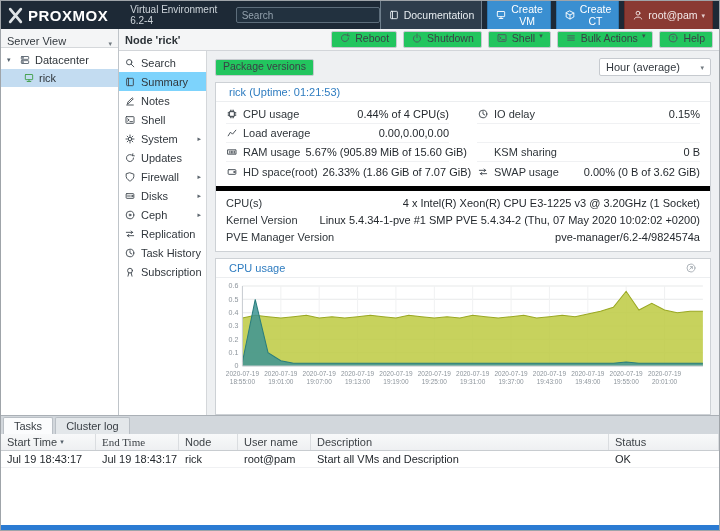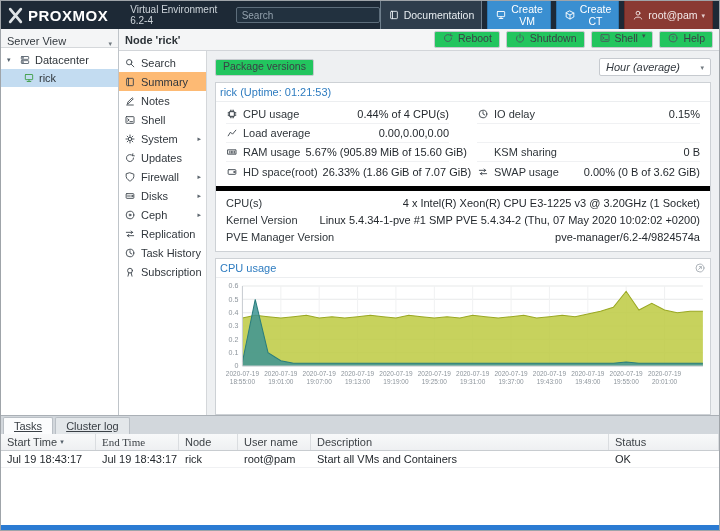--- a/index.html
+++ b/index.html
@@ -43,31 +43,31 @@
   .node-header{height:22px;flex:0 0 22px;background:#f4f5f6;border-bottom:1px solid #d2d5d9;
     display:flex;align-items:center;padding:0 6px;}
   .node-title{font-weight:bold;color:#2c3237;}
   .node-toolbar{margin-left:auto;display:flex;gap:6px;}
   .btn{display:inline-flex;gap:4px;height:17px;padding:0 7px;background:#22c55e;
     border:1px solid #c6cacf;border-radius:2px;color:#3a4046;font-size:10.5px;white-space:nowrap;}
   .btn .ic{color:#4d565e;}
   .node-body{flex:1;display:flex;min-height:0;}
   .node-menu{width:88px;flex:0 0 88px;background:#fff;border-right:1px solid #d4d7da;padding-top:2px;}
   .nav-item{display:flex;align-items:center;gap:5px;height:19px;padding:0 5px;color:#31373d;white-space:nowrap;}
-  .nav-item.selected{background:#fdba74;}
+  .nav-item.selected{background:#7dd3fc;}
   .nav-item .ic{color:#3e464e;}
   .nav-arrow{margin-left:auto;font-size:7px;color:#5d666e;}
   
   .content{flex:1;min-width:0;background:#eef0f2;padding:5px 8px 0 8px;display:flex;flex-direction:column;overflow:hidden;}
   .content-toolbar{height:22px;flex:0 0 22px;display:flex;align-items:center;margin-bottom:4px;}
   .combo{margin-left:auto;width:112px;height:18px;background:#fff;border:1px solid #c6cacf;border-radius:2px;
-    display:flex;align-items:center;padding:0 6px;color:#33393f;font-style:italic;}
+    display:flex;align-items:center;padding:0 6px;color:#33393f;}
   .combo .caret{margin-left:auto;color:#5b646c;}
   .panel{background:#fff;border:1px solid #cdd1d5;}
-  .panel-title-row{display:flex;align-items:center;padding:3px 4px;border-bottom:1px solid #eceef0;}
+  .panel-title-row{display:flex;align-items:center;padding:3px 13px;border-bottom:1px solid #eceef0;}
   .panel-title{color:#2e7cc0;}
   .panel-tools{margin-left:auto;display:flex;gap:5px;color:#a6adb4;}
   .stats{display:flex;gap:28px;padding:3px 10px 1px 10px;}
   .stats-col{flex:1;min-width:0;}
   .stat-row{display:flex;align-items:center;height:19px;border-bottom:1px solid #f0f1f3;gap:5px;}
   .stat-row:last-child{border-bottom:none;}
   .stat-row .ic{color:#3c444b;}
   .stat-label{color:#2f353a;white-space:nowrap;}
   .stat-value{margin-left:auto;color:#24292e;white-space:nowrap;}
   .info-rows{margin:4px 0 0 0;border-top:5px solid #000000;padding:3px 10px 6px 10px;}
@@ -77,21 +77,21 @@
   .chart-panel{margin-top:6px;flex:1;min-height:0;overflow:hidden;}
   #cpu-chart{display:block;width:100%;height:132px;background:#fff;}
   .ic{width:12px;height:12px;display:inline-flex;align-items:center;justify-content:center;flex:0 0 auto;}
   .ic svg{width:11px;height:11px;fill:none;stroke:currentColor;stroke-width:1.1;stroke-linecap:round;stroke-linejoin:round;}
   .ic.small svg{width:10px;height:10px;}
   .ic.none{visibility:hidden;}
   
   .tasks-panel{height:110px;flex:0 0 110px;border-top:1px solid #aab0b6;display:flex;flex-direction:column;background:#fff;}
   .tab-bar{height:18px;flex:0 0 18px;background:#d2d7dc;display:flex;align-items:flex-end;padding:0 0 0 2px;gap:2px;}
   .tab{height:17px;display:inline-flex;align-items:center;padding:0 10px;border:1px solid #b9bfc5;border-bottom:none;
-    border-radius:2px 2px 0 0;background:#e3e7ea;color:#3a4046;text-decoration:underline;}
+    border-radius:2px 2px 0 0;background:#e3e7ea;color:#3a4046;}
   .tab.active{background:#fbfcfd;}
   .grid-header{height:17px;flex:0 0 17px;display:flex;background:linear-gradient(#f8f9fa,#eef0f2);
     border-bottom:1px solid #c8ccd0;}
   .gh-cell{display:flex;align-items:center;gap:3px;padding:0 6px;border-right:1px solid #dadde0;color:#3d4247;
     white-space:nowrap;overflow:hidden;}
   .sort{font-size:7px;color:#55606a;}
   .grid-row{height:17px;display:flex;border-bottom:1px solid #f0f1f3;}
   .gr-cell{display:flex;align-items:center;padding:0 6px;white-space:nowrap;overflow:hidden;color:#24292e;}
   .grid-rest{flex:1;background:#fff;}
   .bottom-strip{height:5px;flex:0 0 5px;background:#2b7bd3;}
@@ -209,20 +209,29 @@
             </button>
             <button class="btn">
               <span class="ic small">
                 <svg viewBox="0 0 12 12">
                   <rect x="1.2" y="2" width="9.6" height="8" rx="0.8"></rect>
                   <polyline points="3,4.6 5,6 3,7.4"></polyline>
                   <line x1="6" y1="8" x2="9" y2="8"></line>
                 </svg>
               </span>
               <span>Shell</span>
+              <span class="caret">▾</span>
+            </button>
+            <button class="btn">
+              <span class="ic small">
+                <svg viewBox="0 0 12 12">
+                  <path d="M2 3.4 H10 M2 6 H10 M2 8.6 H10"></path>
+                </svg>
+              </span>
+              <span>Bulk Actions</span>
               <span class="caret">▾</span>
             </button>
             <button class="btn">
               <span class="ic small">
                 <svg viewBox="0 0 12 12">
                   <circle cx="6" cy="6" r="4.7"></circle>
                   <text x="6" y="8.3" text-anchor="middle" font-size="6.5" stroke="none" fill="currentColor">?</text>
                 </svg>
               </span>
               <span>Help</span>
@@ -550,21 +559,21 @@
         <div class="gh-cell" style="flex: 1 1 0%;">
           <span>Status</span>
         </div>
       </div>
     <div id="grid-rows">
         <div class="grid-row">
           <div class="gr-cell" style="width: 95px; flex: 0 0 95px;">Jul 19 18:43:17</div>
           <div class="gr-cell" style="width: 83px; flex: 0 0 83px;">Jul 19 18:43:17</div>
           <div class="gr-cell" style="width: 59px; flex: 0 0 59px;">rick</div>
           <div class="gr-cell" style="width: 73px; flex: 0 0 73px;">root@pam</div>
-          <div class="gr-cell" style="width: 298px; flex: 0 0 298px;">Start all VMs and Containers</div>
+          <div class="gr-cell" style="width: 298px; flex: 0 0 298px;">Start all VMs and Description</div>
           <div class="gr-cell" style="flex: 1 1 0%;">OK</div>
         </div>
       </div>
     <div class="grid-rest"></div>
   </div>
 
   <div class="bottom-strip"></div>
 </div>
 
 </body></html>

